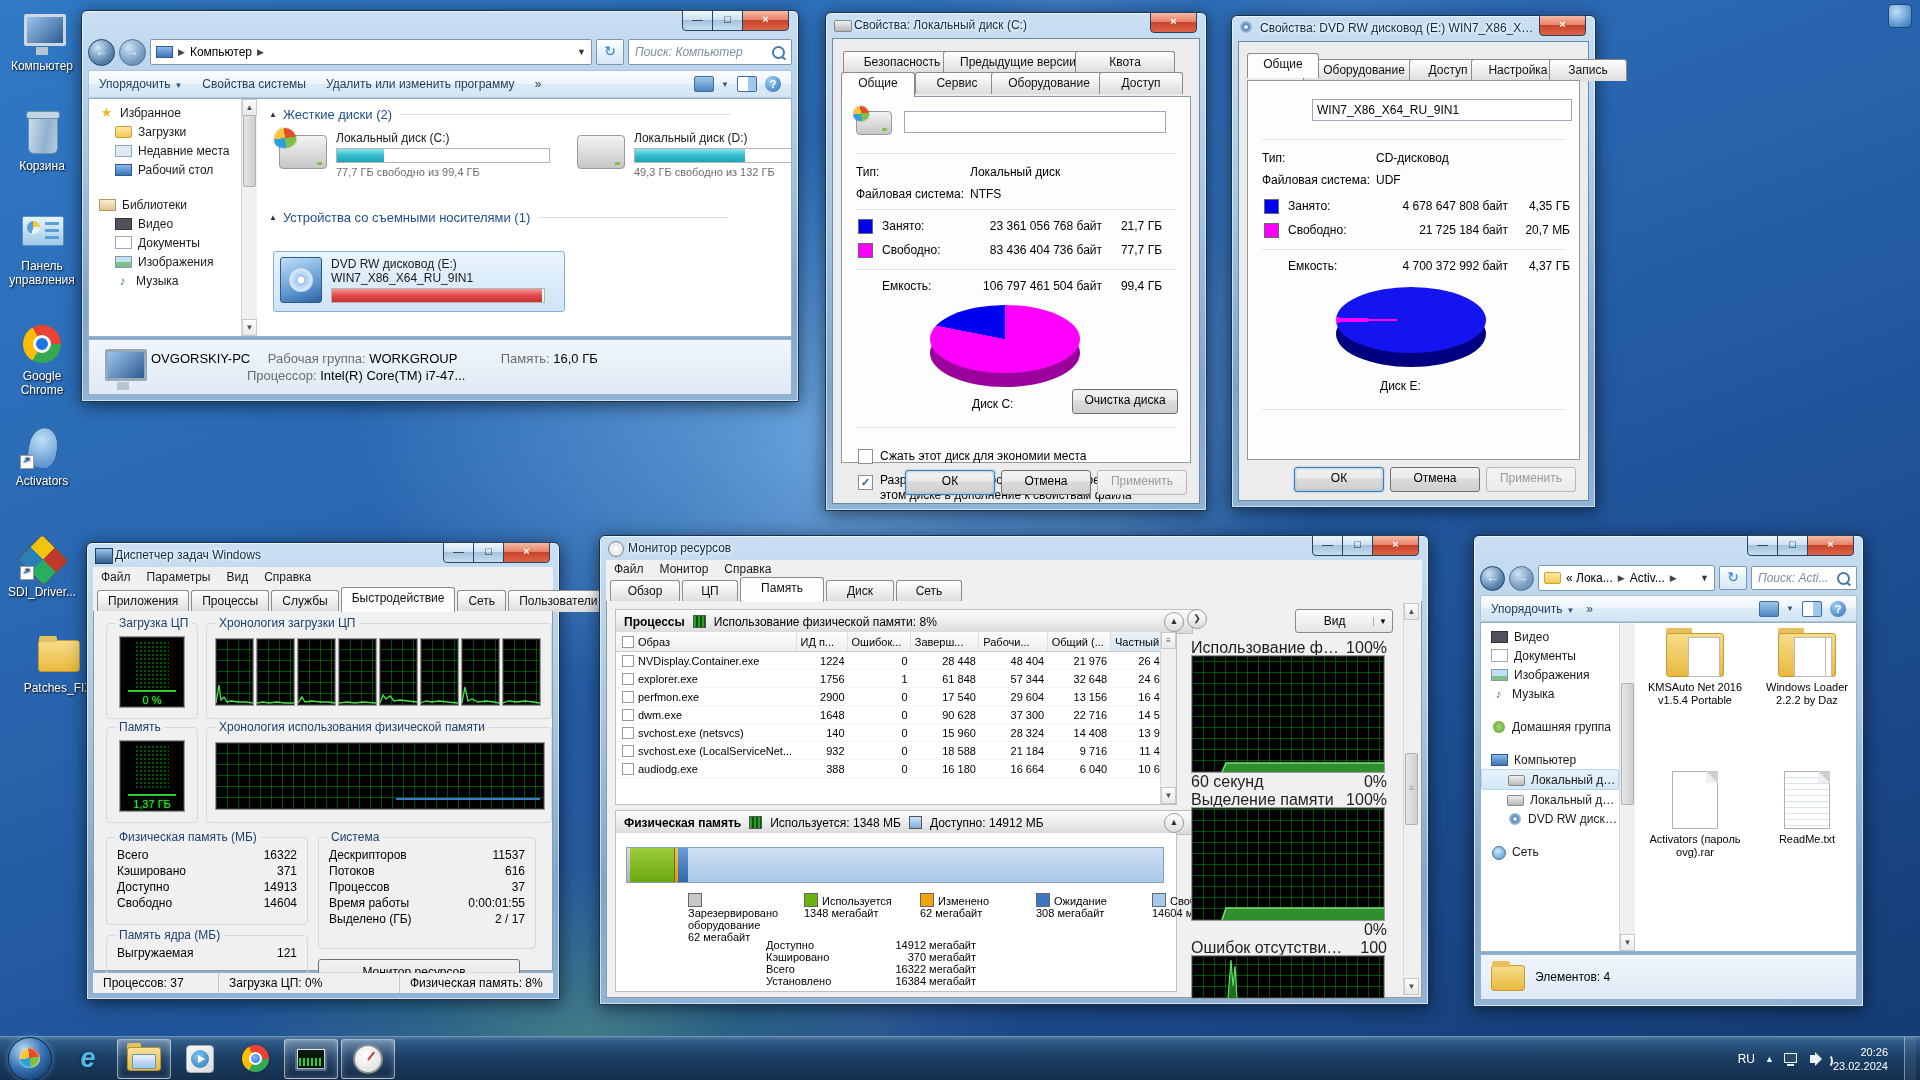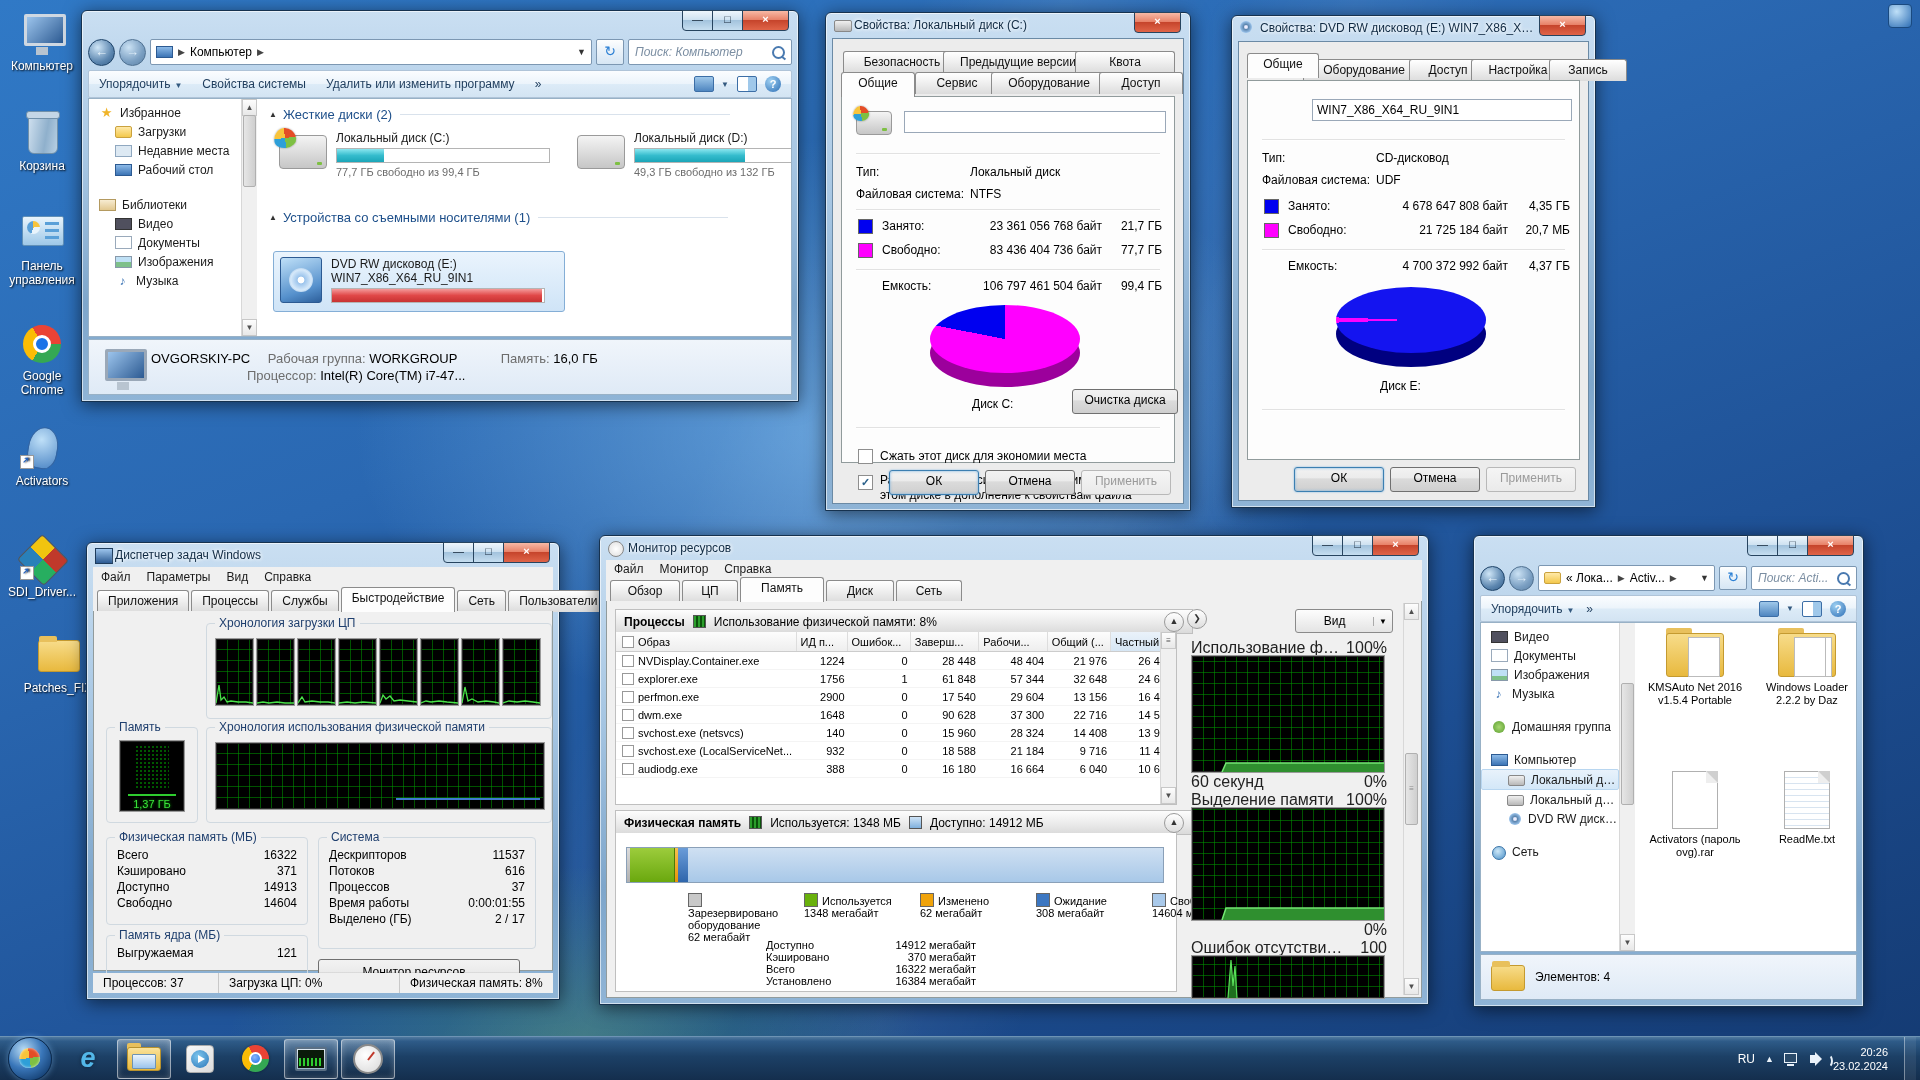--- a/index.html
+++ b/index.html
@@ -391,21 +391,21 @@
         </div>
       <div style="font-size:13px;">
         <span style="margin-right:14px;">OVGORSKIY-PC</span>
         <span class="gray"><span>Рабочая группа:</span> <span style="color:#000">WORKGROUP</span></span>
         <span class="gray" style="margin-left:40px;"><span>Память:</span> <span style="color:#000">16,0 ГБ</span></span>
         <div style="margin-left:96px;margin-top:2px;"><span class="gray">Процессор:</span> <span>Intel(R) Core(TM) i7-47...</span></div>
       </div>
     </div>
   </div>
 
-  <div class="win" style="left:825px;top:12px;width:364px;height:497px;">
+  <div class="win" style="left:825px;top:12px;width:364px;height:497px;padding-left:16px;">
     <div class="winicon i-hdd" style="height:10px;"></div>
     <div class="titletext">Свойства: Локальный диск (C:)</div>
     <div class="capbtns">
         <div class="cb close only">×</div>
       </div>
     <div class="dlgbody">
       <div class="tab" style="left:10px;top:12px;width:96px;">Безопасность</div>
       <div class="tab" style="left:110px;top:12px;width:128px;">Предыдущие версии</div>
       <div class="tab" style="left:242px;top:12px;width:78px;">Квота</div>
       <div class="tab active" style="left:8px;top:36px;width:52px;z-index:4;">Общие</div>
@@ -511,20 +511,28 @@
     </div>
     <div class="tabstrip" style="top:43px;height:26px;">
       <div class="tab" style="position:relative;width:84px;">Приложения</div>
       <div class="tab" style="position:relative;width:70px;margin-left:2px;">Процессы</div>
       <div class="tab" style="position:relative;width:58px;margin-left:2px;">Службы</div>
       <div class="tab active" style="position:relative;width:110px;margin-left:2px;">Быстродействие</div>
       <div class="tab" style="position:relative;width:46px;margin-left:2px;">Сеть</div>
       <div class="tab" style="position:relative;width:94px;margin-left:2px;">Пользователи</div>
     </div>
     <div class="page" style="top:68px;bottom:28px;">
+      <div class="grp" style="left:12px;top:12px;width:90px;height:94px;">
+        <div class="gl">Загрузка ЦП</div>
+        <div class="lcd" style="left:12px;top:12px;width:64px;height:70px;">
+          <div class="lcddots"></div>
+            <div class="gbase" style="bottom:15px;"></div>
+          <div class="gtext">0 %</div>
+        </div>
+      </div>
       <div class="grp" style="left:112px;top:12px;width:344px;height:94px;">
         <div class="gl">Хронология загрузки ЦП</div>
         <div class="lcd lcdgrid" style="left:8px;top:14px;width:37px;height:66px;"><svg width="37" height="66" viewBox="0 0 37 66" preserveAspectRatio="none">
               <path d="M0,64 L3,46 5,61 8,58 11,63 15,62 22,63 30,63 37,64" fill="none" stroke="#49e249" stroke-width="1.3"></path>
             </svg></div>
         <div class="lcd lcdgrid" style="left:49px;top:14px;width:37px;height:66px;"><svg width="37" height="66" viewBox="0 0 37 66" preserveAspectRatio="none">
               <path d="M0,64 L6,63 12,64 20,63 28,64 37,64" fill="none" stroke="#49e249" stroke-width="1.3"></path>
             </svg></div>
         <div class="lcd lcdgrid" style="left:90px;top:14px;width:37px;height:66px;"><svg width="37" height="66" viewBox="0 0 37 66" preserveAspectRatio="none">
               <path d="M0,64 L4,58 7,63 14,62 22,63 30,63 37,64" fill="none" stroke="#49e249" stroke-width="1.3"></path>

